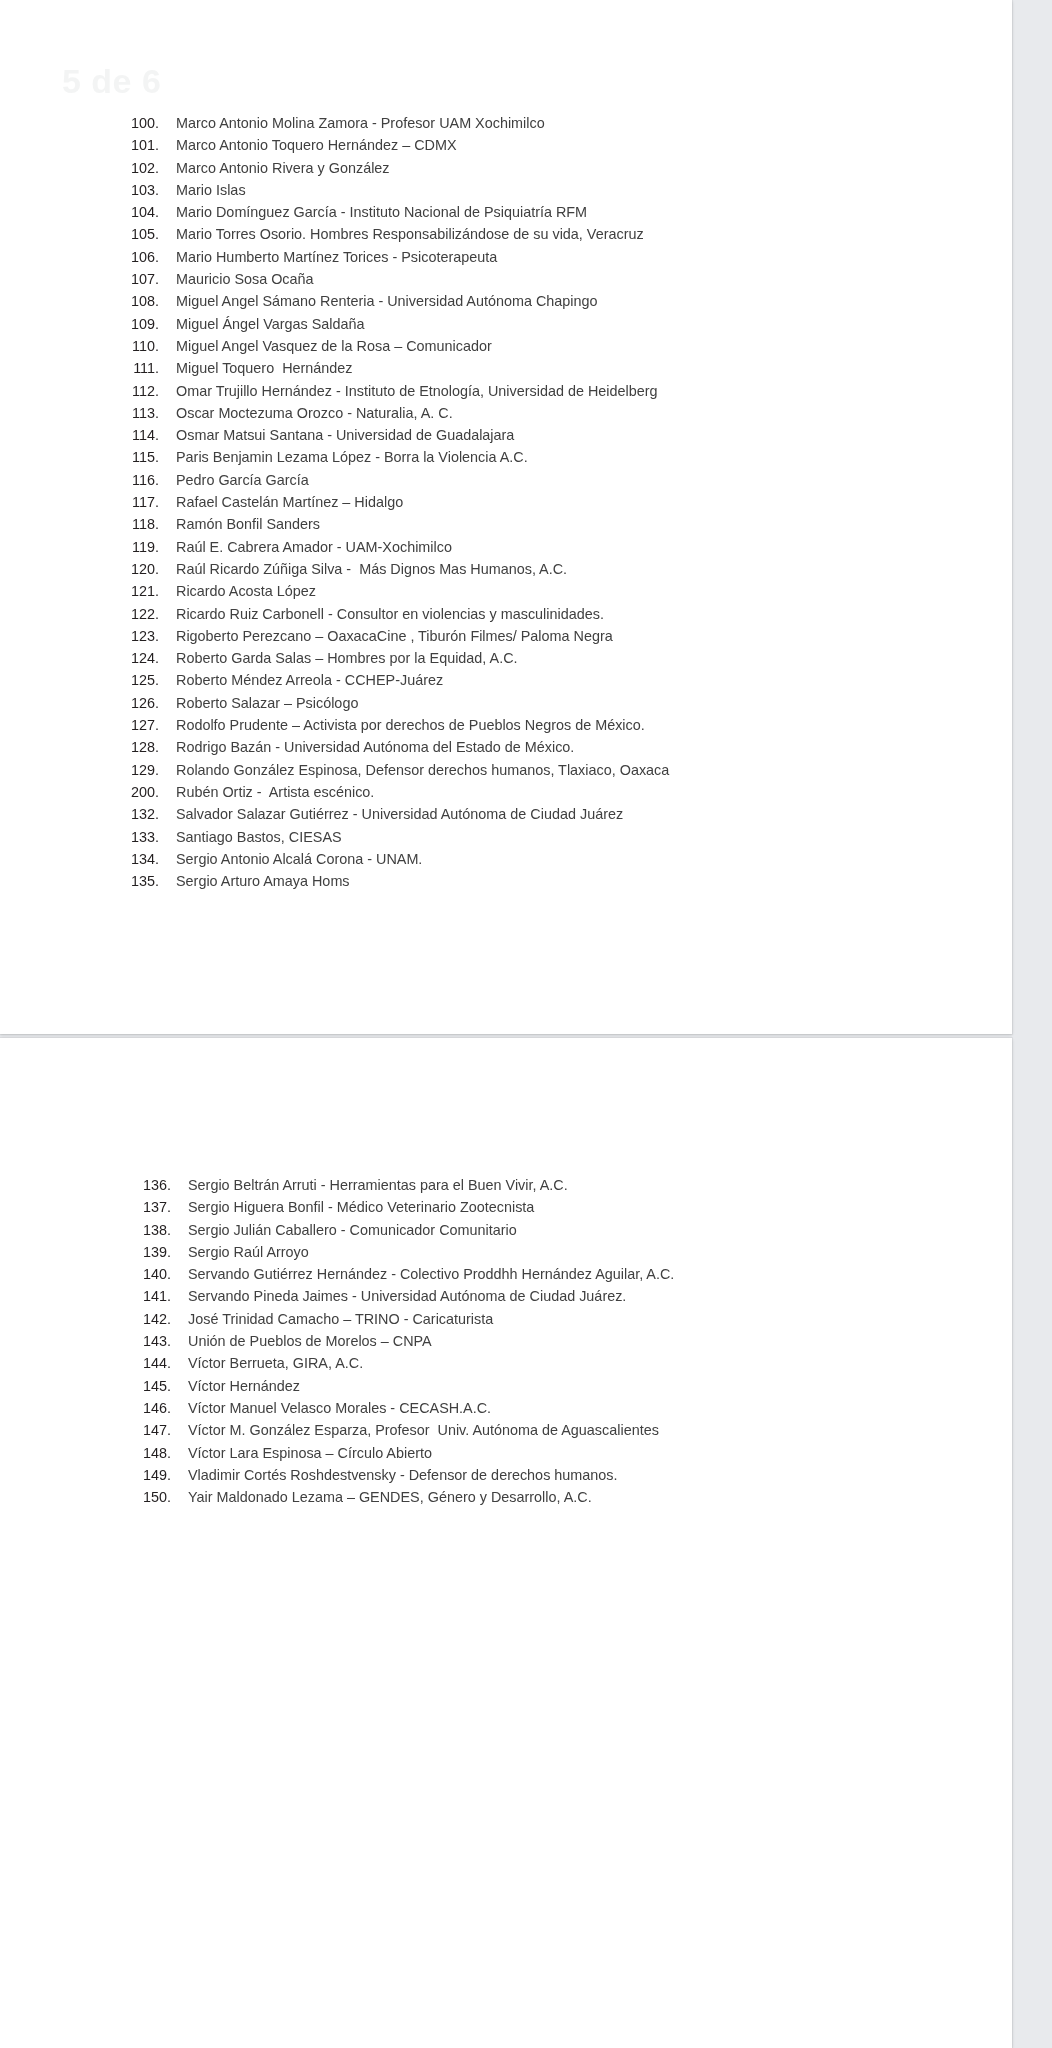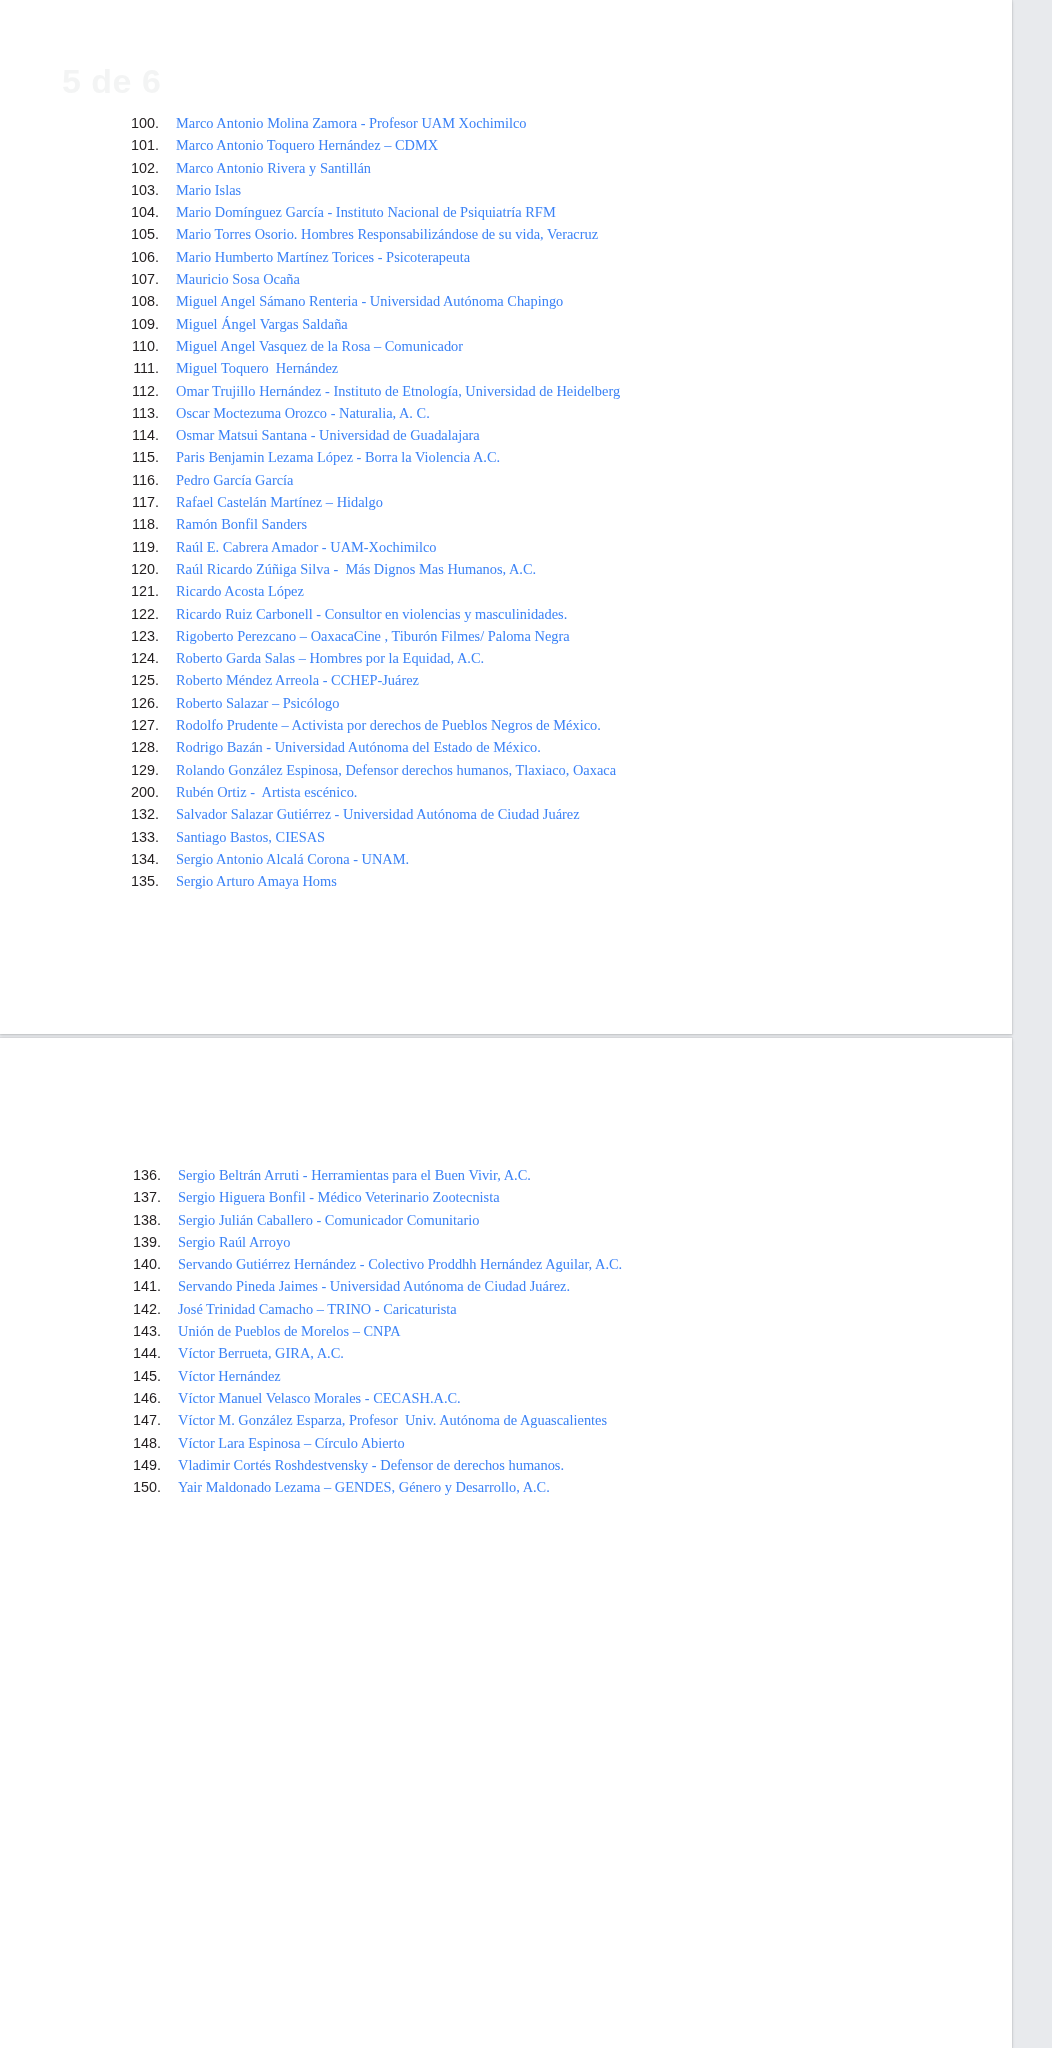--- a/index.html
+++ b/index.html
@@ -30,21 +30,21 @@
     box-sizing: border-box;
     box-shadow: 0 1px 3px rgba(0,0,0,0.16), 0 0 0 1px rgba(0,0,0,0.04);
     overflow: hidden;
   }
   .page--first {
     height: 1034px;
     padding: 0;
   }
   .page--second {
     height: 1010px;
-    padding: 2px;
+    padding: 12px;
   }
 
   
   .page-indicator {
     position: absolute;
     left: 62px;
     top: 62px;
     font-size: 34px;
     font-weight: 700;
     color: rgba(120,124,130,0.085);
@@ -82,42 +82,41 @@
   .item-num {
     flex: 0 0 auto;
     width: 46px;
     text-align: right;
     padding-right: 17px;
     color: #231f20;
     font-size: 14.4px;
   }
   .item-text {
     flex: 1 1 auto;
-    color: #3b82f6;
+    color: #404040;
     white-space: pre;
-    font-family: Liberation Serif, serif;
   }
 
   
   .page-gap {
     height: 4px;
     width: 100%;
   }
 </style>
 </head>
 <body>
 
 <div class="viewer">
 
   <section class="page page--first">
     <div class="page-indicator">5 de 6</div>
     <ol class="list" id="list-page-5">
         <li class="list-item"><span class="item-num">100.</span><span class="item-text">Marco Antonio Molina Zamora - Profesor UAM Xochimilco</span></li>
         <li class="list-item"><span class="item-num">101.</span><span class="item-text">Marco Antonio Toquero Hernández – CDMX</span></li>
-        <li class="list-item"><span class="item-num">102.</span><span class="item-text">Marco Antonio Rivera y Santillán</span></li>
+        <li class="list-item"><span class="item-num">102.</span><span class="item-text">Marco Antonio Rivera y González</span></li>
         <li class="list-item"><span class="item-num">103.</span><span class="item-text">Mario Islas</span></li>
         <li class="list-item"><span class="item-num">104.</span><span class="item-text">Mario Domínguez García - Instituto Nacional de Psiquiatría RFM</span></li>
         <li class="list-item"><span class="item-num">105.</span><span class="item-text">Mario Torres Osorio. Hombres Responsabilizándose de su vida, Veracruz</span></li>
         <li class="list-item"><span class="item-num">106.</span><span class="item-text">Mario Humberto Martínez Torices - Psicoterapeuta</span></li>
         <li class="list-item"><span class="item-num">107.</span><span class="item-text">Mauricio Sosa Ocaña</span></li>
         <li class="list-item"><span class="item-num">108.</span><span class="item-text">Miguel Angel Sámano Renteria - Universidad Autónoma Chapingo</span></li>
         <li class="list-item"><span class="item-num">109.</span><span class="item-text">Miguel Ángel Vargas Saldaña</span></li>
         <li class="list-item"><span class="item-num">110.</span><span class="item-text">Miguel Angel Vasquez de la Rosa – Comunicador</span></li>
         <li class="list-item"><span class="item-num">111.</span><span class="item-text">Miguel Toquero  Hernández</span></li>
         <li class="list-item"><span class="item-num">112.</span><span class="item-text">Omar Trujillo Hernández - Instituto de Etnología, Universidad de Heidelberg</span></li>

